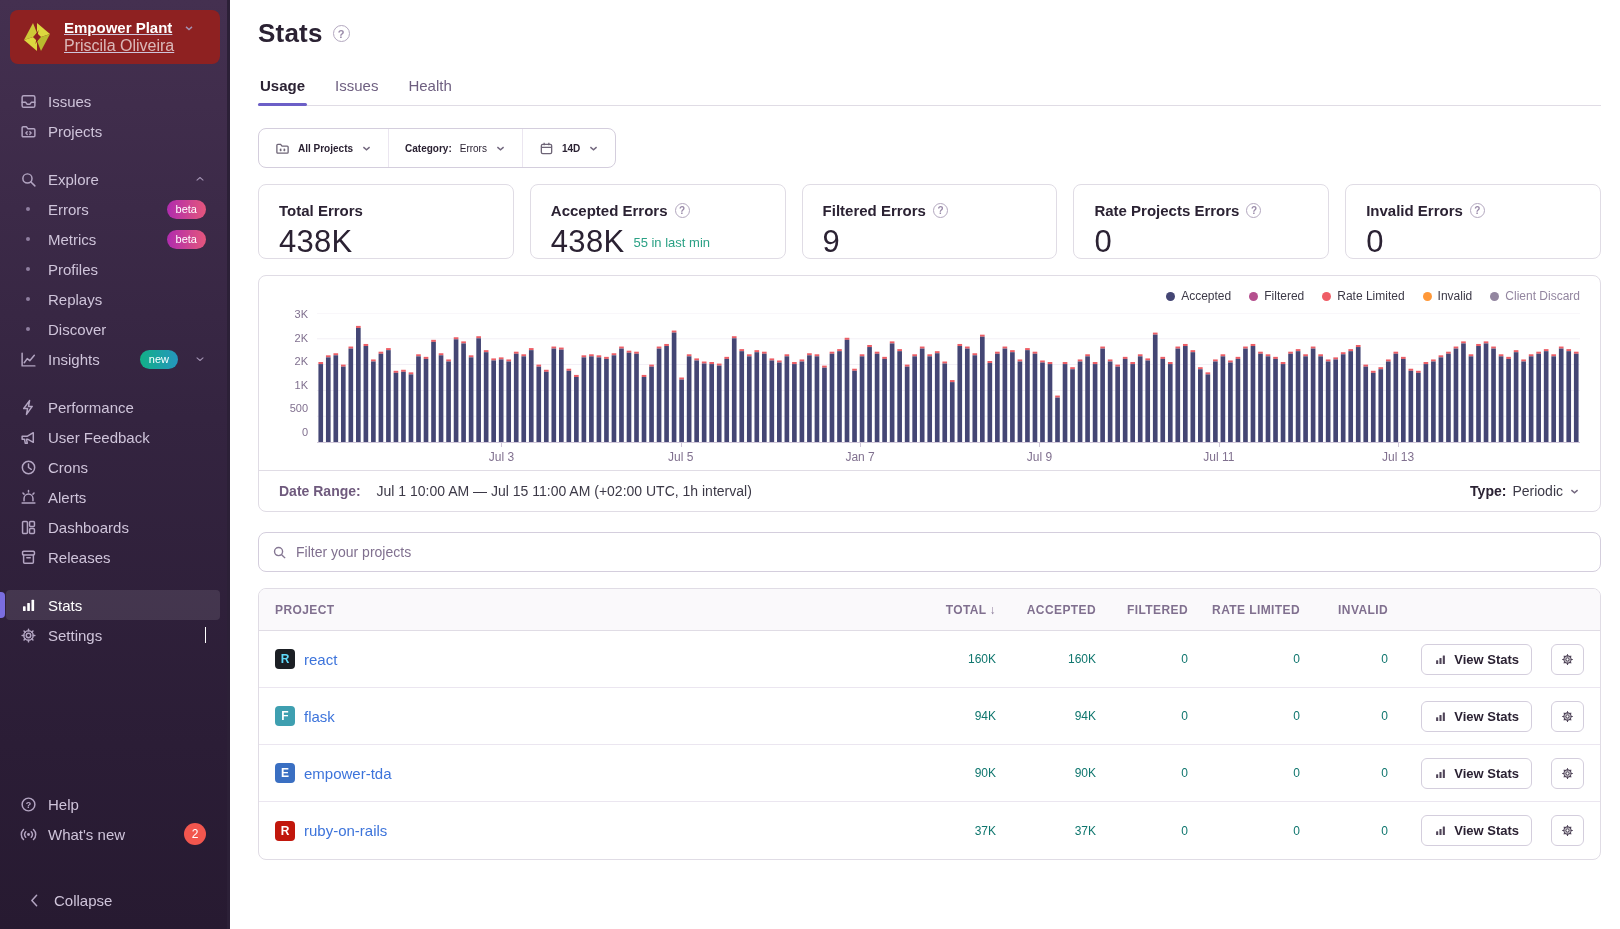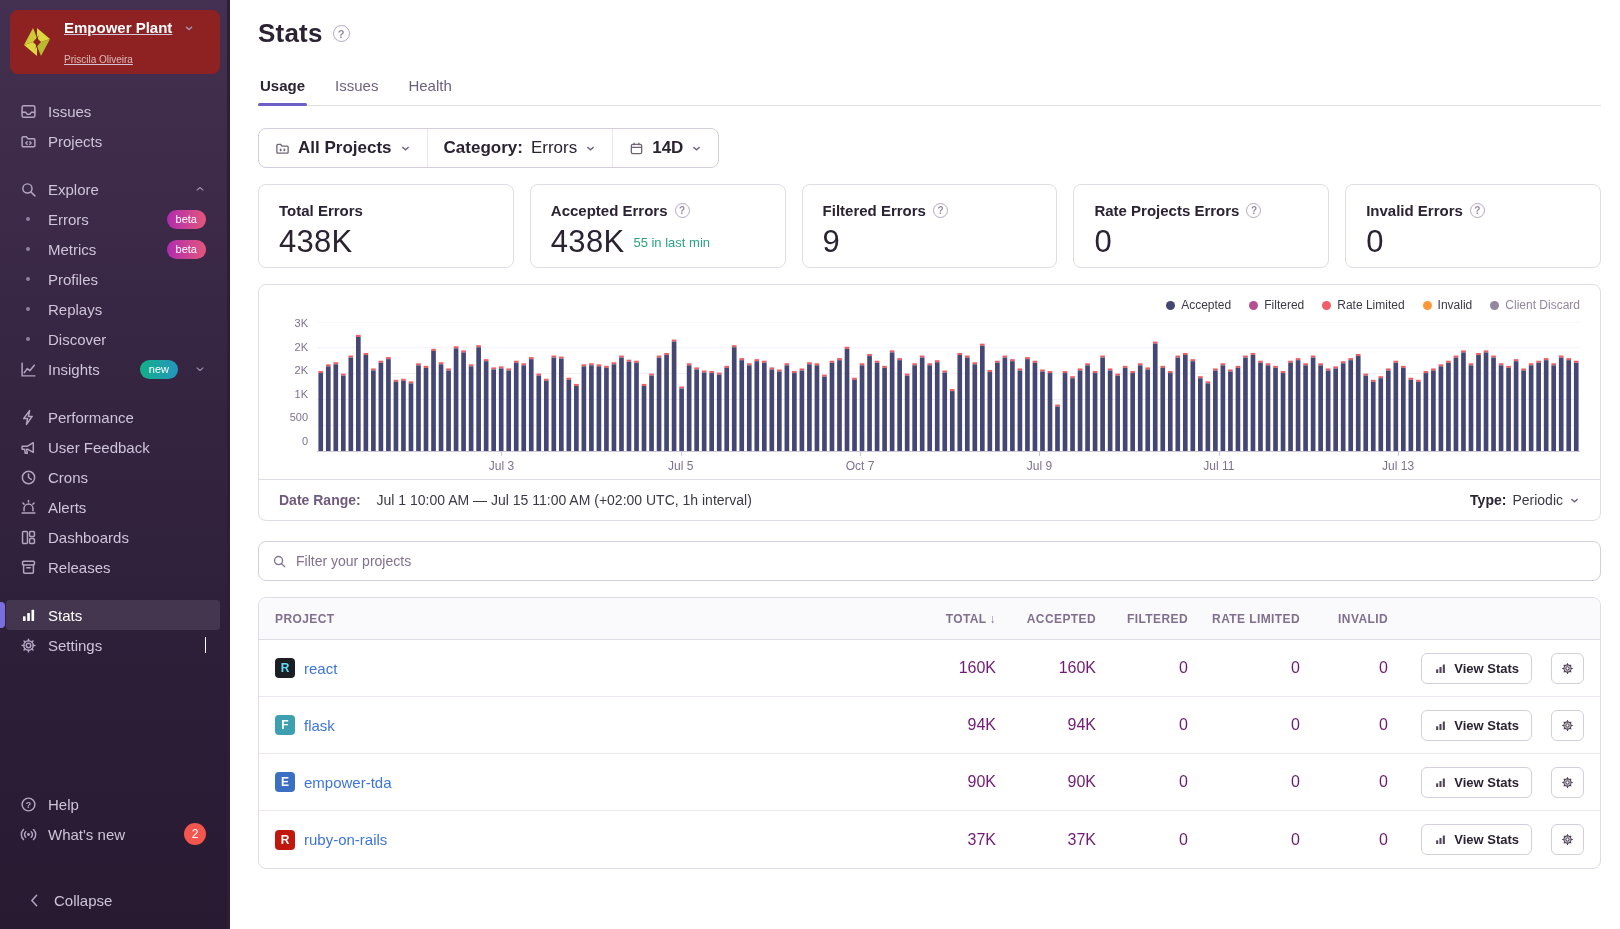--- a/index.html
+++ b/index.html
@@ -11,21 +11,21 @@
   .app{display:flex;width:100%;height:100%;}
 
   
   .sidebar{width:230px;flex:0 0 230px;height:100%;position:relative;display:flex;flex-direction:column;
     background:linear-gradient(180deg,#443050 0%,#342440 45%,#2b1d36 80%,#271a31 100%);color:#cfc4da;}
   .sidebar::after{content:"";position:absolute;right:0;top:0;bottom:0;width:3px;background:#2c2037;}
   .org-btn{margin:10px;padding:9px 10px;border-radius:8px;background:#8E2121;display:flex;align-items:center;gap:10px;cursor:pointer;text-decoration:underline;}
   .org-logo{width:34px;height:34px;flex:0 0 34px;}
   .org-names{min-width:0;}
   .org-name{color:#fff;font-weight:700;font-size:15px;display:flex;align-items:center;gap:5px;white-space:nowrap;}
-  .org-user{color:rgba(255,255,255,.68);font-size:10px;margin-top:18px;}
+  .org-user{color:rgba(255,255,255,.68);font-size:16px;margin-top:1px;}
   .nav{flex:0 0 auto;padding:12px 0 0 0;}
   .nav-group{margin-bottom:18px;}
   .nav-item{position:relative;display:flex;align-items:center;gap:10px;height:30px;padding:0 14px 0 18px;margin:0 10px 0 0;
     font-size:15px;color:#cfc4da;cursor:pointer;border-radius:4px;}
   .nav-item .nav-label{flex:1;white-space:nowrap;overflow:hidden;}
   .nav-item.active{background:rgba(255,255,255,.10);color:#fff;margin-left:6px;padding-left:12px;}
   .nav-item.active::before{content:"";position:absolute;left:-6px;top:2px;width:5px;height:26px;border-radius:0 4px 4px 0;background:#7a6de0;}
   .nav-ic{width:20px;height:20px;flex:0 0 20px;display:flex;align-items:center;justify-content:center;color:#b3a5c2;}
   .nav-ic svg{width:17px;height:17px;}
   .nav-item.active .nav-ic{color:#fff;}
@@ -47,30 +47,30 @@
   .page-head{display:flex;align-items:center;gap:10px;}
   .page-title{font-size:26px;font-weight:700;color:var(--txt);letter-spacing:.2px;}
   .help-circle{width:17px;height:17px;border:1.4px solid #b3a8bf;border-radius:50%;color:#998aa8;
     font-size:11px;font-weight:700;display:inline-flex;align-items:center;justify-content:center;flex:0 0 auto;}
   .tabs{display:flex;gap:26px;margin-top:28px;border-bottom:1px solid var(--border);}
   .tab{padding:0 2px 11px 2px;font-size:15px;color:#6e5f80;cursor:pointer;position:relative;}
   .tab.active{color:var(--txt);font-weight:600;}
   .tab.active::after{content:"";position:absolute;left:0;right:0;bottom:-1px;height:3px;border-radius:2px;background:var(--accent);}
 
   .filter-bar{margin-top:22px;display:inline-flex;align-items:stretch;border:1px solid var(--border2);border-radius:8px;height:40px;background:#fff;}
-  .filter-seg{display:flex;align-items:center;gap:8px;padding:0 16px;font-size:17px;color:var(--txt);cursor:pointer;}
+  .filter-seg{display:flex;align-items:center;gap:8px;padding:0 16px;font-size:10px;color:var(--txt);cursor:pointer;}
   .filter-seg + .filter-seg{border-left:1px solid #EBE6F0;}
   .filter-seg .b{font-weight:700;}
   .filter-seg .icn{display:flex;color:#6e6577;}
   .filter-seg .icn svg{width:15px;height:15px;}
   .chev{display:flex;color:#71667d;}
   .chev svg{width:11px;height:11px;}
 
   .cards-row{display:grid;grid-template-columns:repeat(5,1fr);gap:16px;margin-top:16px;}
-  .card{border:1px solid var(--border);border-radius:8px;background:#fff;padding:17px 20px;height:84px;}
+  .card{border:1px solid var(--border);border-radius:8px;background:#fff;padding:17px 20px;height:75px;}
   .card-head{display:flex;align-items:center;gap:7px;}
   .card-label{font-size:15px;font-weight:700;color:var(--txt);}
   .card-value-row{display:flex;align-items:center;gap:9px;margin-top:5px;}
   .card-value{font-size:31px;color:var(--txt);letter-spacing:.3px;}
   .card-sub{font-size:13px;color:var(--green);}
 
   .chart-panel{margin-top:16px;border:1px solid var(--border);border-radius:8px;background:#fff;}
   .chart-inner{padding:13px 20px 0 16px;}
   .legend{display:flex;justify-content:flex-end;gap:18px;font-size:12px;color:#3c3947;}
   .legend-item{display:flex;align-items:center;gap:6px;cursor:pointer;}
@@ -101,21 +101,21 @@
   .th{font-size:12px;font-weight:700;color:var(--muted);letter-spacing:.4px;text-transform:uppercase;}
   .num{text-align:right;}
   .th.num{display:flex;justify-content:flex-end;align-items:center;gap:3px;}
   .sort-arrow{color:#8a7a99;font-size:12px;}
   .tbody-row{height:57px;border-bottom:1px solid #EBE6F0;}
   .tbody-row:last-child{border-bottom:none;}
   .proj-cell{display:flex;align-items:center;gap:9px;}
   .proj-ic{width:20px;height:20px;border-radius:4px;display:flex;align-items:center;justify-content:center;
     color:#fff;font-size:12px;font-weight:700;flex:0 0 20px;}
   .proj-link{color:var(--link);font-size:15px;text-decoration:none;cursor:pointer;}
-  .cell-num{font-size:16px;color:#701a75;}
+  .cell-num{font-size:12px;color:#0f766e;}
   .actions{display:flex;justify-content:flex-end;gap:19px;}
   .btn{display:flex;align-items:center;gap:7px;border:1px solid var(--border2);border-radius:6px;background:#fff;
     height:31px;padding:0 12px;font-size:13px;font-weight:700;color:var(--txt);cursor:pointer;}
   .btn svg{width:13px;height:13px;color:#4f4458;}
   .btn.icon-only{width:33px;padding:0;justify-content:center;}
 </style>
 </head>
 <body>
 
 <div class="app">
@@ -842,21 +842,21 @@
                 <rect x="1209.14" y="41.08" width="4.48" height="88.92" fill="#444674"></rect>
               </svg>
           </div>
         </div>
         <div class="xaxis">
             <span class="xtickmark" style="left:14.6%"></span>
             <span class="xtick" style="left:14.6%">Jul 3</span>
             <span class="xtickmark" style="left:28.799999999999997%"></span>
             <span class="xtick" style="left:28.799999999999997%">Jul 5</span>
             <span class="xtickmark" style="left:43%"></span>
-            <span class="xtick" style="left:43%">Oct 7</span>
+            <span class="xtick" style="left:43%">Jan 7</span>
             <span class="xtickmark" style="left:57.199999999999996%"></span>
             <span class="xtick" style="left:57.199999999999996%">Jul 9</span>
             <span class="xtickmark" style="left:71.39999999999999%"></span>
             <span class="xtick" style="left:71.39999999999999%">Jul 11</span>
             <span class="xtickmark" style="left:85.6%"></span>
             <span class="xtick" style="left:85.6%">Jul 13</span>
           </div>
       </div>
       <div class="chart-footer">
         <div>

